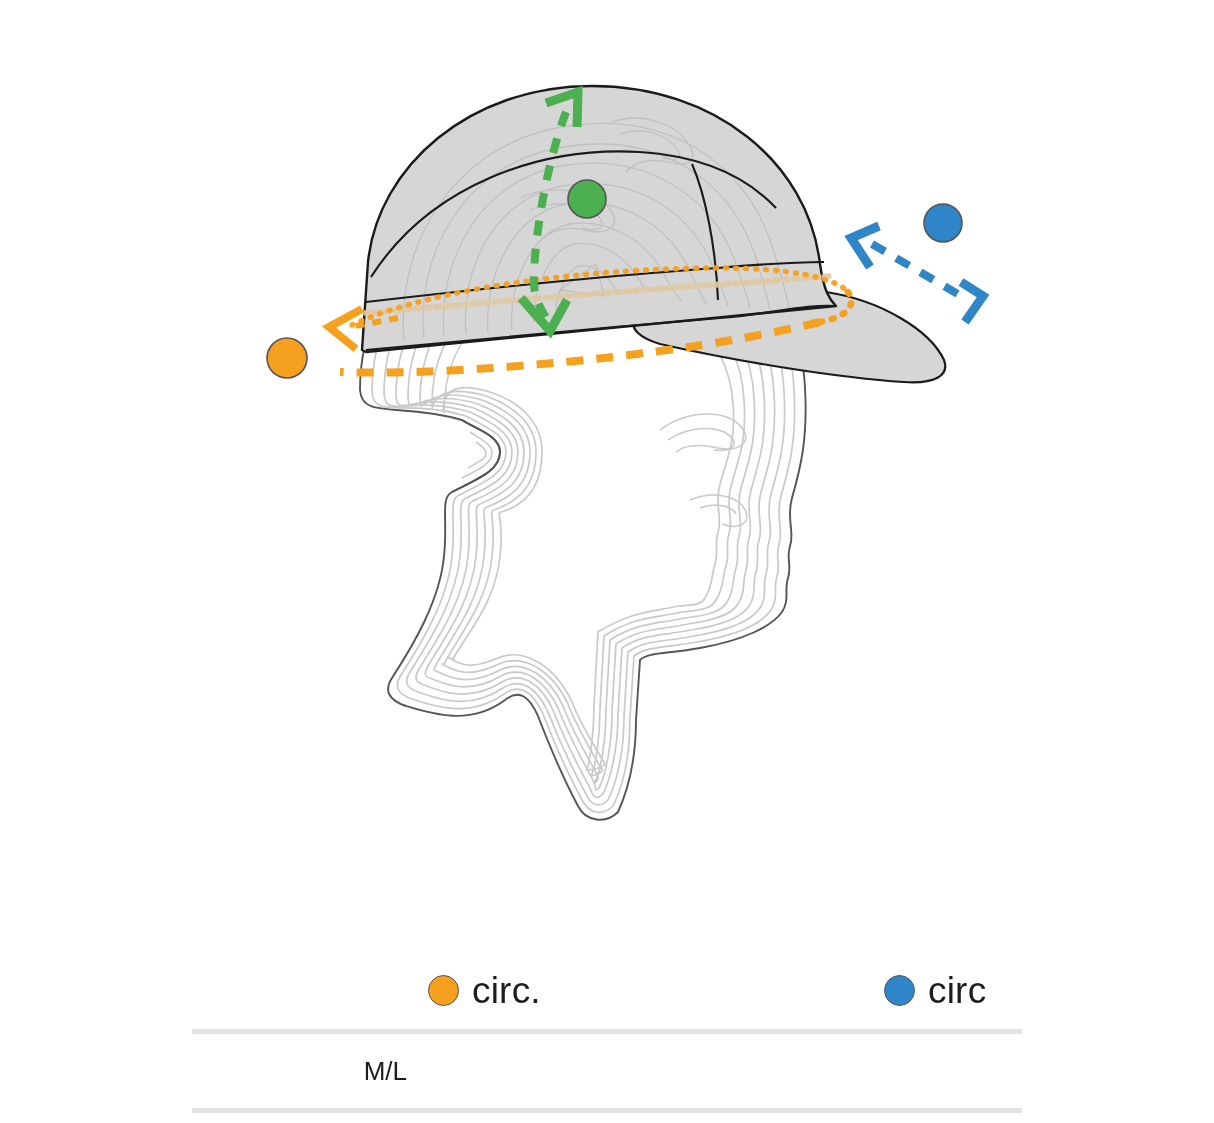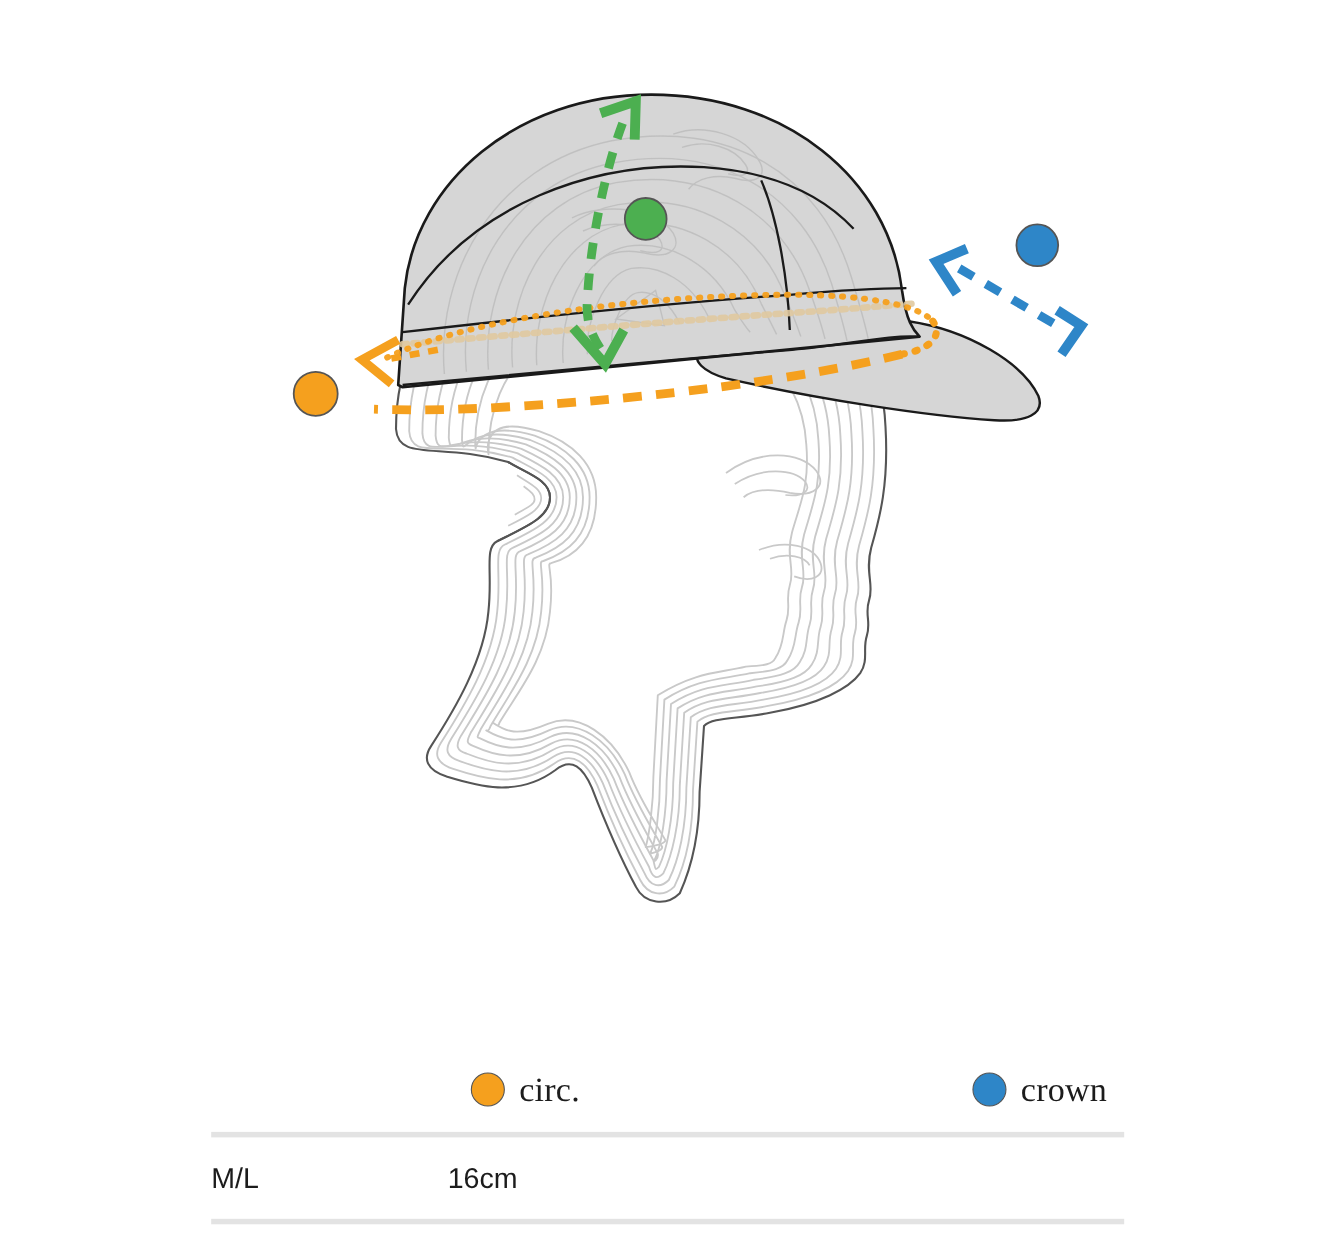--- a/index.html
+++ b/index.html
@@ -51,26 +51,25 @@
   }
   .legend-swatch {
     width: 31px;
     height: 31px;
     border-radius: 50%;
     border: 1.4px solid #555;
     box-sizing: border-box;
     flex: 0 0 auto;
   }
   .legend-label {
-    font-size: 31px;
+    font-size: 37px;
     line-height: 1;
     color: #1c1c1c;
     letter-spacing: .2px;
     white-space: nowrap;
-    font-family: Liberation Serif, serif;
   }
   #legend-circ  { left: 428px; }
   #legend-crown { left: 636px; }
   #legend-brim  { left: 884px; }
 
   
   #size-table {
     position: absolute;
     left: 192px;
     top: 1029px;
@@ -82,21 +81,21 @@
     background: #e3e3e3;
   }
   #table-row {
     display: flex;
     height: 74px;
     align-items: center;
   }
   .cell {
     font-size: 26px;
     color: #1c1c1c;
-    text-align: left;
+    text-align: right;
     white-space: nowrap;
   }
   .cell-size  { width: 215px; }
   .cell-circ  { width: 215px; }
   .cell-crown { width: 205px; }
   .cell-brim  { width: 195px; }
 </style>
 </head>
 <body>
 
@@ -280,26 +279,25 @@
   <div id="legend">
 
     <div class="legend-item" id="legend-circ">
       <span class="legend-swatch" style="background:#F5A01E"></span>
       <span class="legend-label">circ.</span>
     </div>
 
 
     <div class="legend-item" id="legend-brim">
       <span class="legend-swatch" style="background:#2E86C8"></span>
-      <span class="legend-label">crown</span>
+      <span class="legend-label">circ</span>
     </div>
   </div>
 
   <div id="size-table">
     <div class="rule"></div>
     <div id="table-row">
       <div class="cell cell-size">M/L</div>
-      <div class="cell cell-crown">16cm</div>
     </div>
     <div class="rule"></div>
   </div>
 
 </div>
 
 </body></html>

